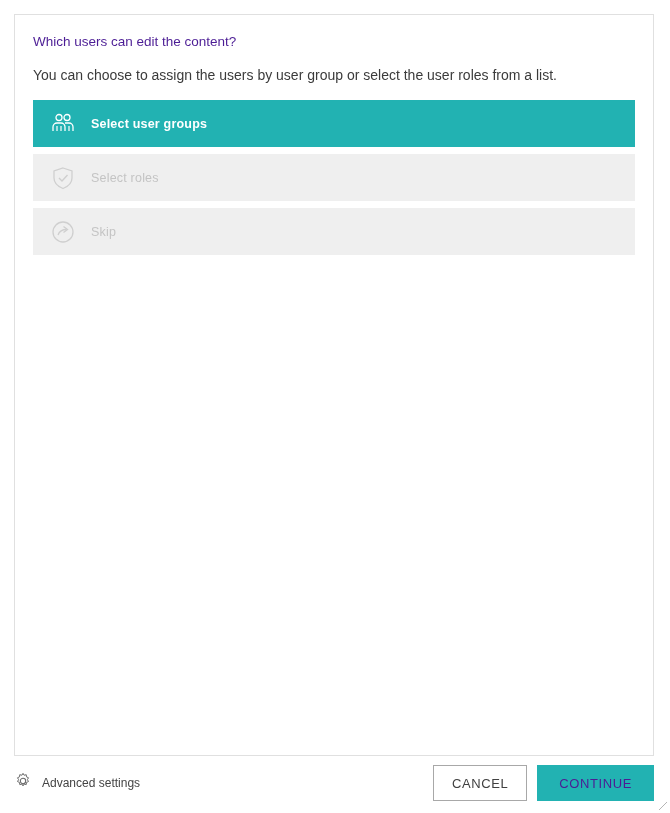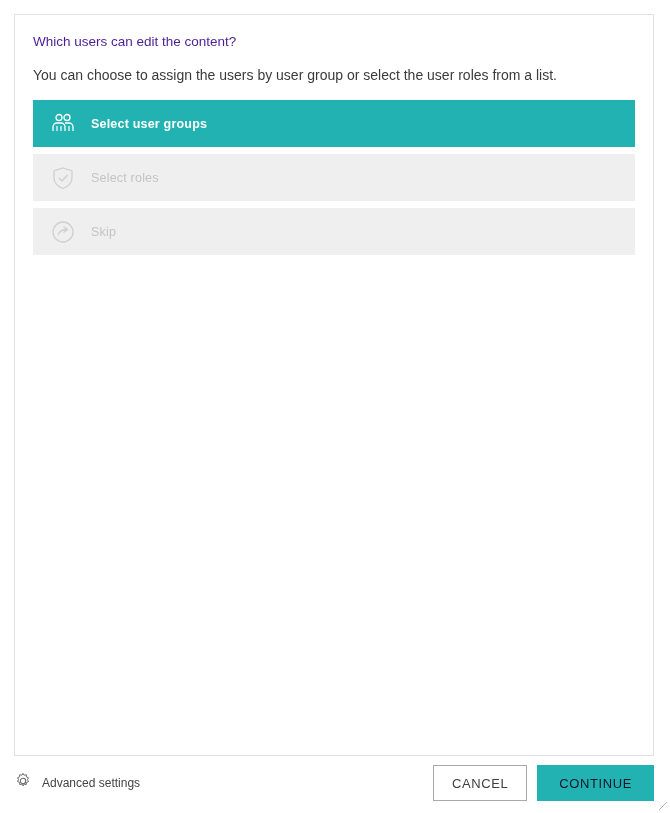--- a/index.html
+++ b/index.html
@@ -134,21 +134,21 @@
     cursor: pointer;
   }
   .btn-cancel {
     background: #ffffff;
     border: 1px solid #a8a8a8;
     color: #404040;
     padding: 0 18px;
   }
   .btn-continue {
     background: #22b2b2;
-    color: #0f172a;
+    color: #4c1d95;
     border: none;
     padding: 0 22px;
     margin-left: 10px;
   }
   .corner {
     position: absolute;
     right: 2px;
     bottom: 2px;
     width: 10px;
     height: 10px;

